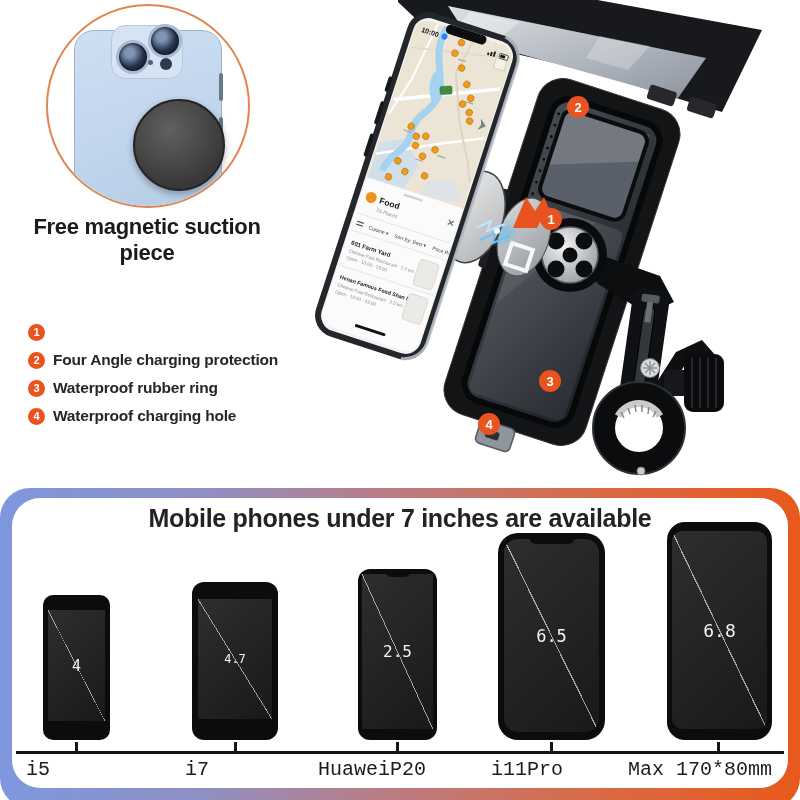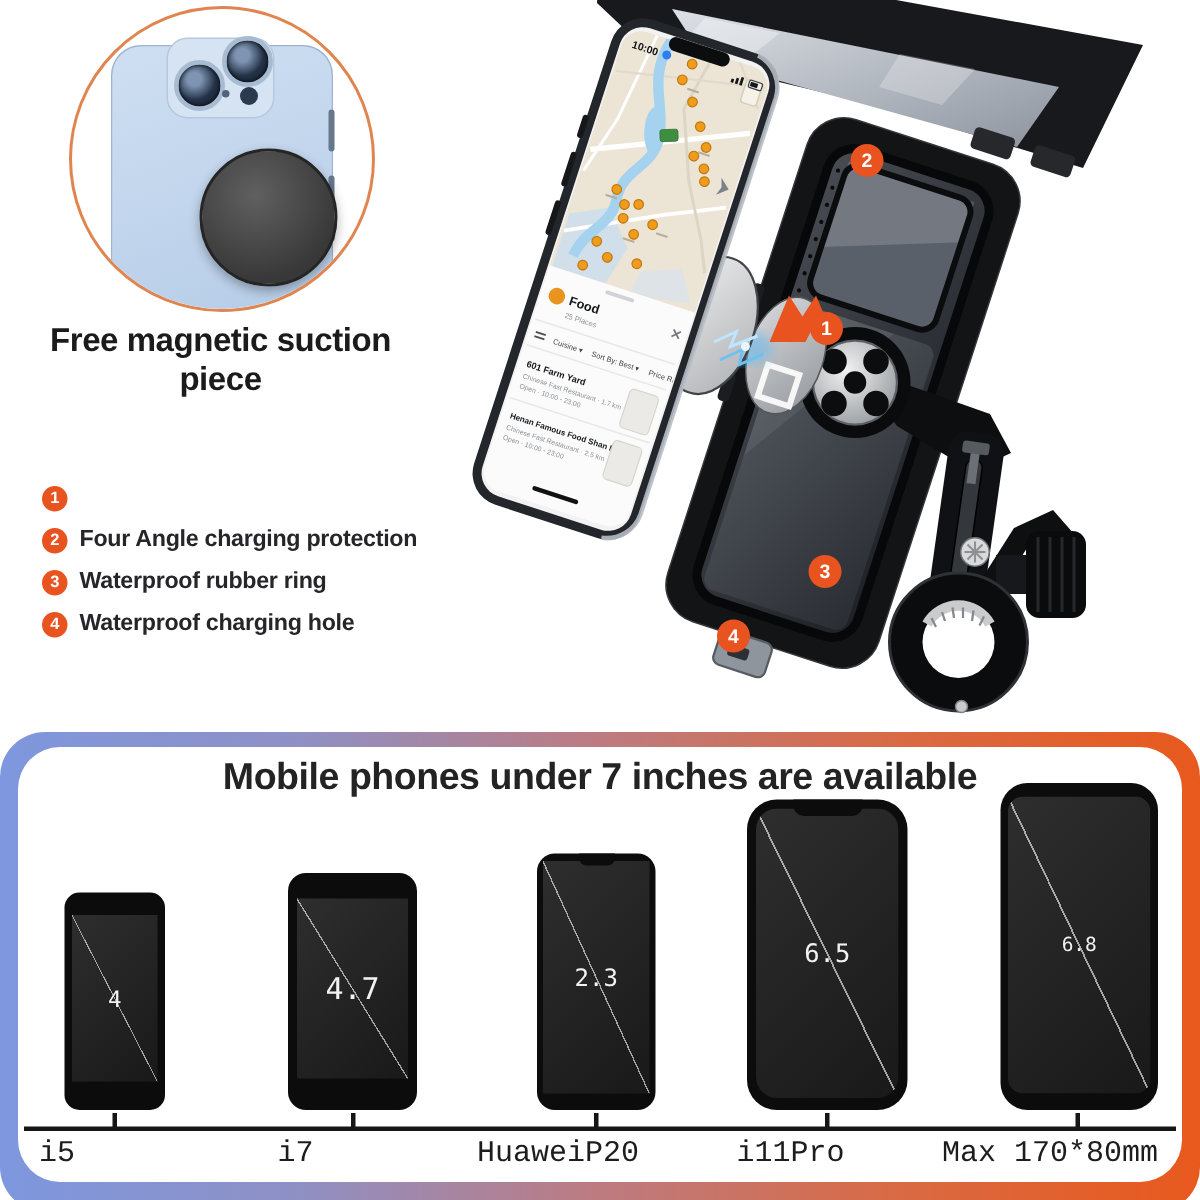--- a/index.html
+++ b/index.html
@@ -346,41 +346,41 @@
     <div class="chart-title">Mobile phones under 7 inches are available</div>
 
     <div class="bphone" style="left:43px;top:107px;width:67px;height:145px;border-radius:10px;">
       <div class="bscreen" style="left:5px;top:15px;right:5px;bottom:19px;">
         <span class="size" style="font-size:15px;">4</span>
       </div>
     </div>
 
     <div class="bphone" style="left:192px;top:94px;width:86px;height:158px;border-radius:12px;">
       <div class="bscreen" style="left:6px;top:17px;right:6px;bottom:21px;">
-        <span class="size" style="font-size:20px;">4.7</span>
+        <span class="size" style="font-size:12px;">4.7</span>
       </div>
     </div>
 
     <div class="bphone" style="left:358px;top:81px;width:79px;height:171px;border-radius:12px;">
       <div class="bscreen" style="left:4px;top:5px;right:4px;bottom:11px;">
-        <span class="size" style="font-size:16px;">2.3</span>
+        <span class="size" style="font-size:16px;">2.5</span>
       </div>
       <div class="notch" style="width:24px;height:8px;border-radius:0 0 5px 5px;"></div>
     </div>
 
     <div class="bphone" style="left:498px;top:45px;width:107px;height:207px;border-radius:20px;">
       <div class="bscreen" style="left:6px;top:6px;right:6px;bottom:8px;border-radius:14px;">
         <span class="size" style="font-size:17px;">6.5</span>
       </div>
       <div class="notch" style="width:46px;height:11px;border-radius:0 0 7px 7px;"></div>
     </div>
 
     <div class="bphone" style="left:667px;top:34px;width:105px;height:218px;border-radius:18px;">
       <div class="bscreen" style="left:5px;top:9px;right:5px;bottom:11px;border-radius:10px;">
-        <span class="size" style="font-size:13px;">6.8</span>
+        <span class="size" style="font-size:18px;">6.8</span>
       </div>
     </div>
 
     <div class="baseline"></div>
     <div class="tick" style="left:75px;"></div>
     <div class="tick" style="left:234px;"></div>
     <div class="tick" style="left:396px;"></div>
     <div class="tick" style="left:550px;"></div>
     <div class="tick" style="left:717px;"></div>
 

